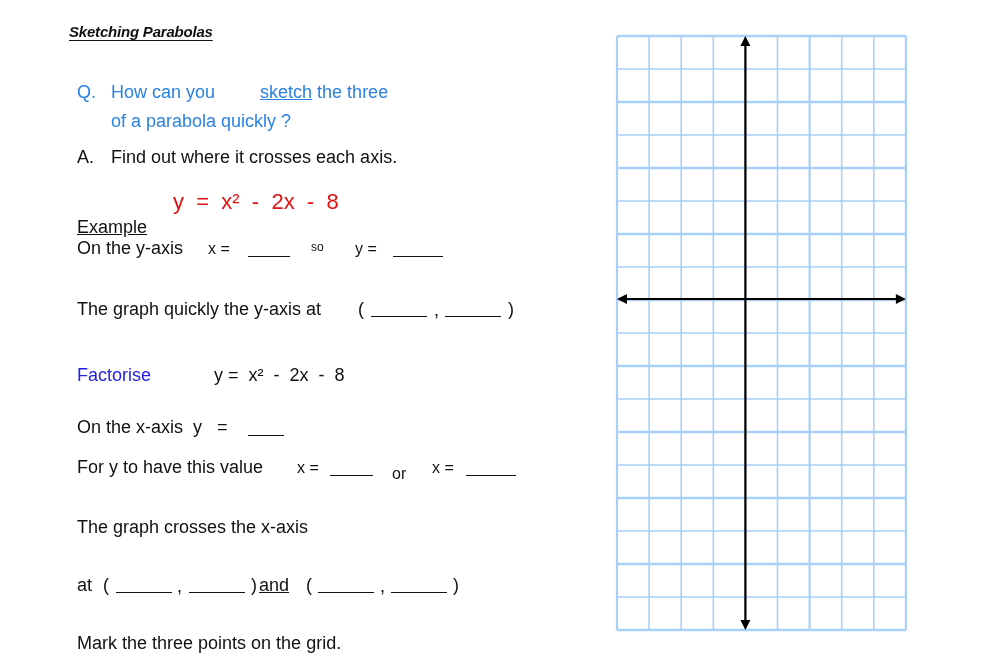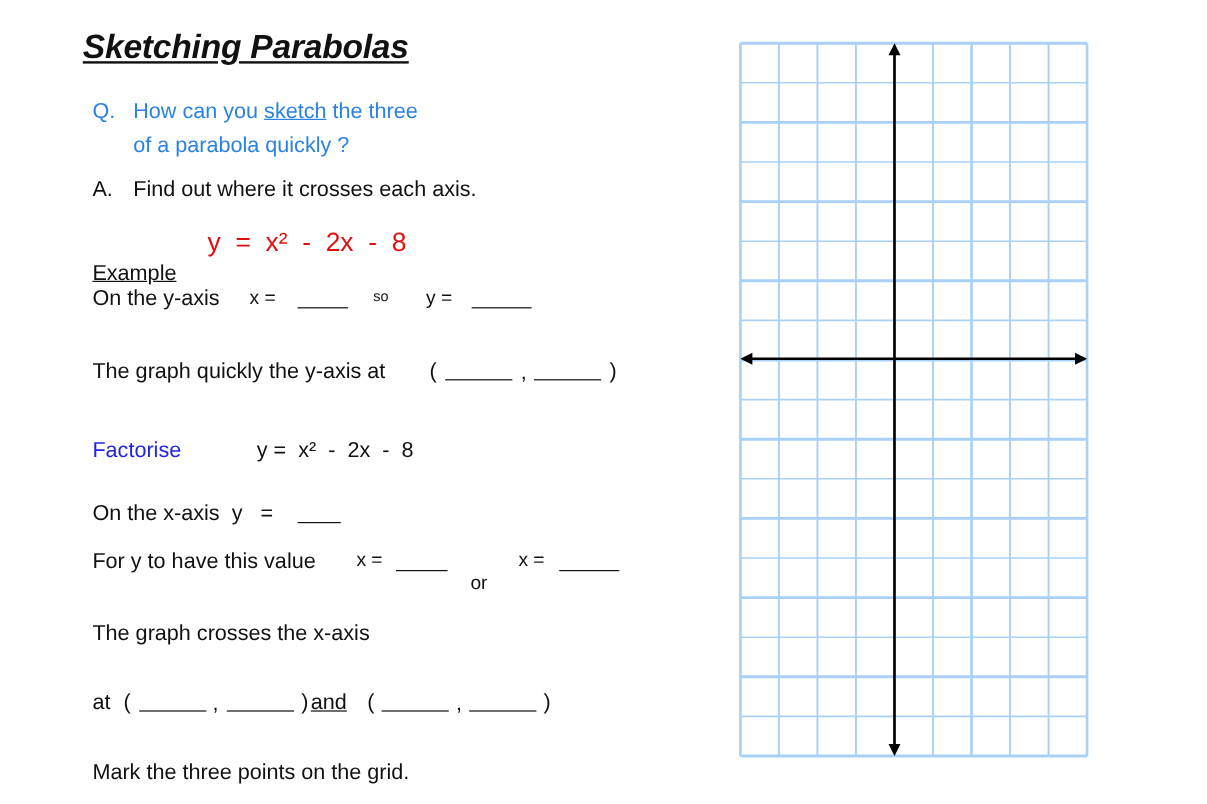--- a/index.html
+++ b/index.html
@@ -2,26 +2,26 @@
 <html><head>
   <meta charset="utf-8">
   <style>
     html, body { margin: 0; padding: 0; background: #ffffff; }
     body {
       width: 1006px; height: 670px; position: relative; overflow: hidden;
       font-family: "Liberation Sans", sans-serif; color: #111111;
     }
     .abs { position: absolute; white-space: pre; }
     .title {
-      left: 69px; top: 23px; font-size: 28px; font-weight: bold; font-style: italic;
+      left: 69px; top: 23px; font-size: 15px; font-weight: bold; font-style: italic;
       text-decoration: underline; text-underline-offset: 3px; letter-spacing: -0.2px;
     }
     .t18 { font-size: 18px; }
     .q { color: #2a82e4; }
-    .q u { text-decoration: underline; }
+    .q u { text-decoration: underline; margin-left: 40px; }
     .red { color: #e01010; font-size: 22px; }
     .blue { color: #2323e6; }
     .uline { text-decoration: underline; margin-top: 24px; }
     .blank { display: inline-block; border-bottom: 1.3px solid #111; height: 14px; vertical-align: baseline; }
 
     .grid-wrap { position: absolute; left: 0; top: 0; width: 1006px; height: 670px; }
   </style>
 </head>
 <body>
 
@@ -53,21 +53,21 @@
 
 <div class="abs t18 blue" style="left:77px; top:365px;">Factorise</div>
 <div class="abs t18" style="left:214px; top:365px;">y =  x²  -  2x  -  8</div>
 
 <div class="abs t18" style="left:77px; top:417px;">On the x-axis  y   =</div>
 <div class="abs blank" style="left:248px; top:421px; width:36px;"></div>
 
 <div class="abs t18" style="left:77px; top:457px;">For y to have this value</div>
 <div class="abs" style="left:297px; top:459px; font-size:16px;">x =</div>
 <div class="abs blank" style="left:330px; top:461px; width:43px;"></div>
-<div class="abs" style="left:392px; top:478px; font-size:16px;">or</div>
+<div class="abs" style="left:392px; top:465px; font-size:16px;">or</div>
 <div class="abs" style="left:432px; top:459px; font-size:16px;">x =</div>
 <div class="abs blank" style="left:466px; top:461px; width:50px;"></div>
 
 <div class="abs t18" style="left:77px; top:517px;">The graph crosses the x-axis</div>
 
 <div class="abs t18" style="left:77px; top:575px;">at</div>
 <div class="abs t18" style="left:103px; top:575px;">(</div>
 <div class="abs blank" style="left:116px; top:578px; width:56px;"></div>
 <div class="abs t18" style="left:177px; top:576px;">,</div>
 <div class="abs blank" style="left:189px; top:578px; width:56px;"></div>

